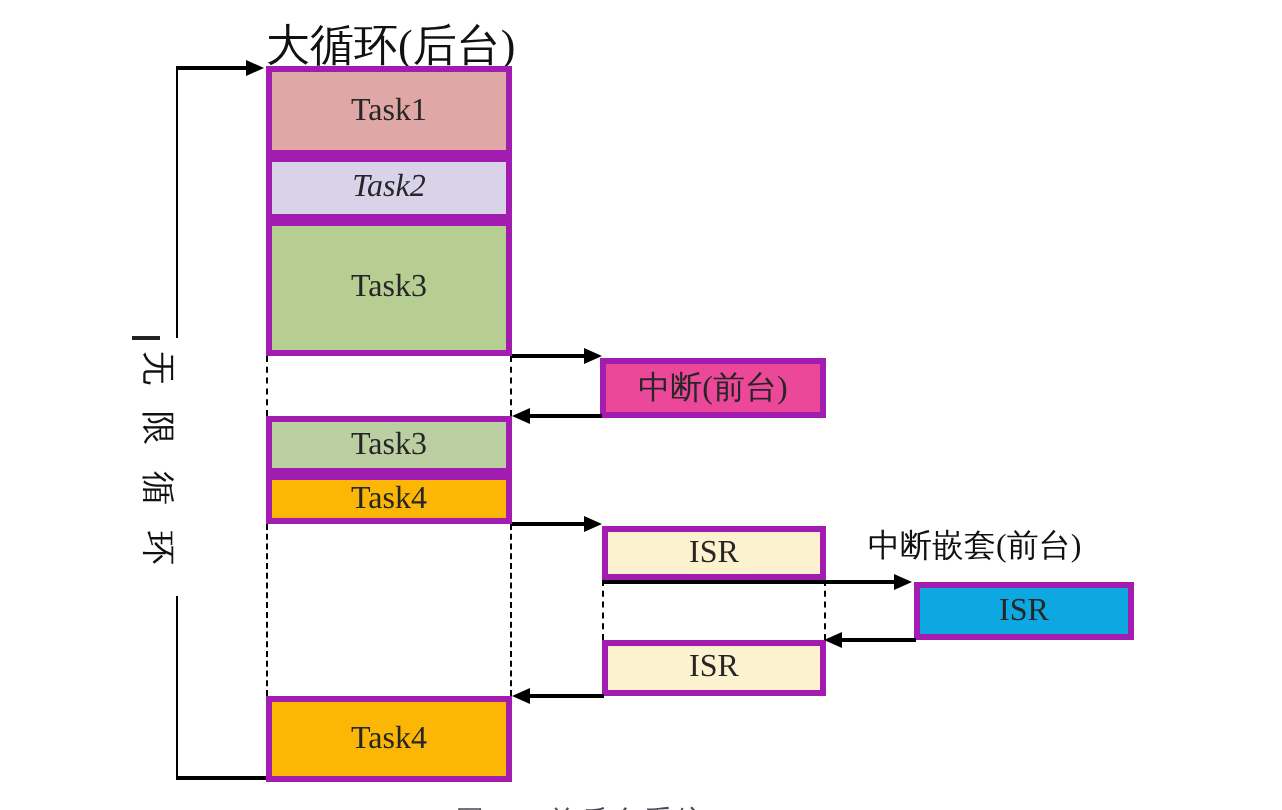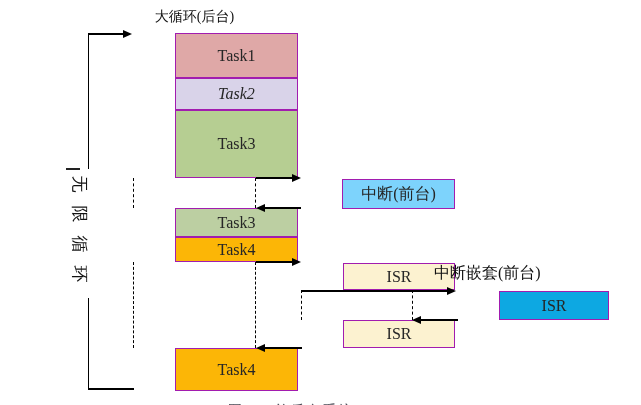--- a/index.html
+++ b/index.html
@@ -1,42 +1,42 @@
 <!DOCTYPE html>
 <html><head>
 <meta charset="utf-8">
 <style>
   html,body{margin:0;padding:0;background:#fff;}
   #canvas{
     position:relative;width:641px;height:405px;background:#ffffff;overflow:hidden;
     font-family:"Liberation Serif","DejaVu Serif",serif;color:#1d1d1d;
   }
   .box{
-    position:absolute;border:1px solid #a21caf;box-sizing:border-box;
+    position:absolute;border:3px solid #a21caf;box-sizing:border-box;
     display:flex;align-items:center;justify-content:center;
-    font-size:16px;color:#262626;margin-left:42px;
+    font-size:16px;color:#262626;
   }
   .gap{
     position:absolute;box-sizing:border-box;background:#fff;
     border-left:1.5px dashed #000;border-right:1.5px dashed #000;
   }
   .hline{position:absolute;height:1.5px;background:#000;}
   .vline{position:absolute;width:1.5px;background:#000;}
   .vdash{position:absolute;width:0;border-left:1.5px dashed #000;}
   .ah-r{position:absolute;width:0;height:0;border-style:solid;
         border-width:4px 0 4px 9px;border-color:transparent transparent transparent #000;}
   .ah-l{position:absolute;width:0;height:0;border-style:solid;
         border-width:4px 9px 4px 0;border-color:transparent #000 transparent transparent;}
-  .titletext{position:absolute;font-size:14px;color:#111;text-align:center;white-space:nowrap;}
+  .titletext{position:absolute;font-size:22px;color:#111;text-align:center;white-space:nowrap;}
   .t-task1{background:#dfa8a7;}
   .t-task2{background:#d9d3e9;}
   .t-task3{background:#b6ce92;}
   .t-task3b{background:#bccfa2;}
   .t-task4{background:#fcb606;}
-  .t-int{background:#7dd3fc;}
+  .t-int{background:#ec4899;}
   .t-isr{background:#fcf2d0;}
   .t-nisr{background:#0da8e2;}
   .loop-label-wrap{
     position:absolute;left:60px;top:172px;width:38px;height:126px;background:#fff;
     display:flex;align-items:center;justify-content:center;overflow:visible;
   }
   .loop-label-wrap span{
     transform:rotate(90deg);white-space:nowrap;font-size:17px;letter-spacing:13px;color:#111;
   }
   .tickdash{position:absolute;left:66px;width:14px;height:2px;background:#222;}

